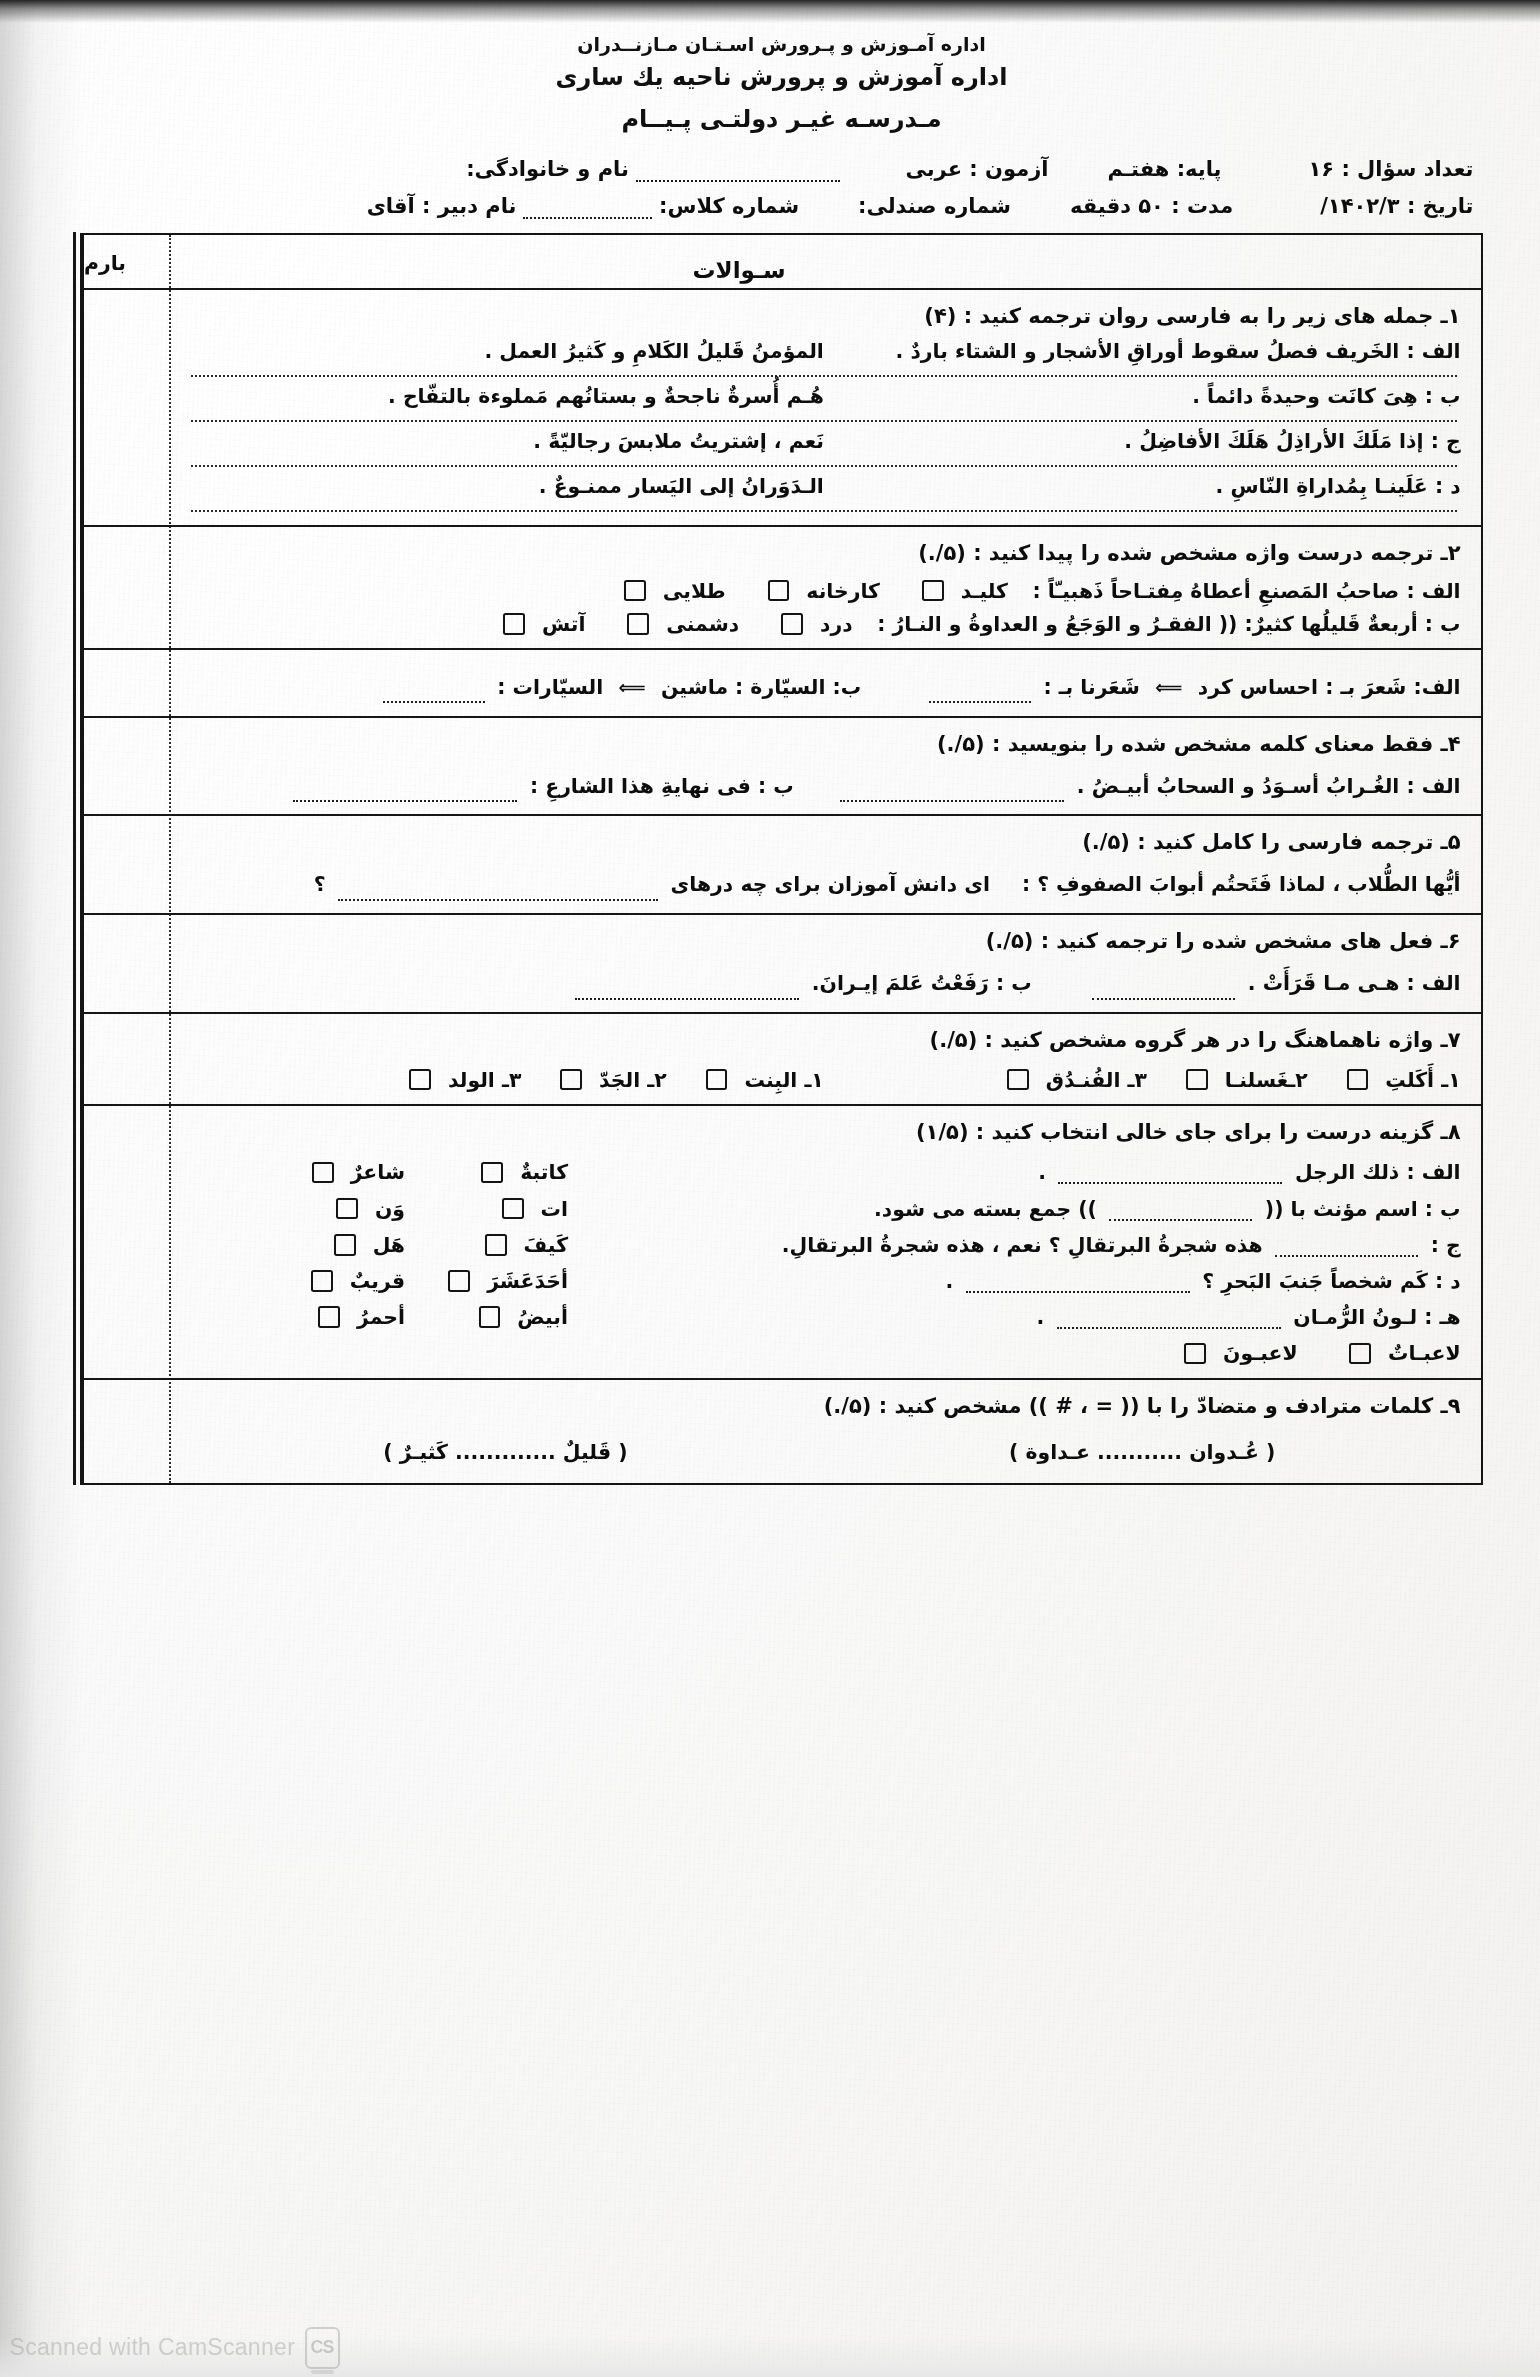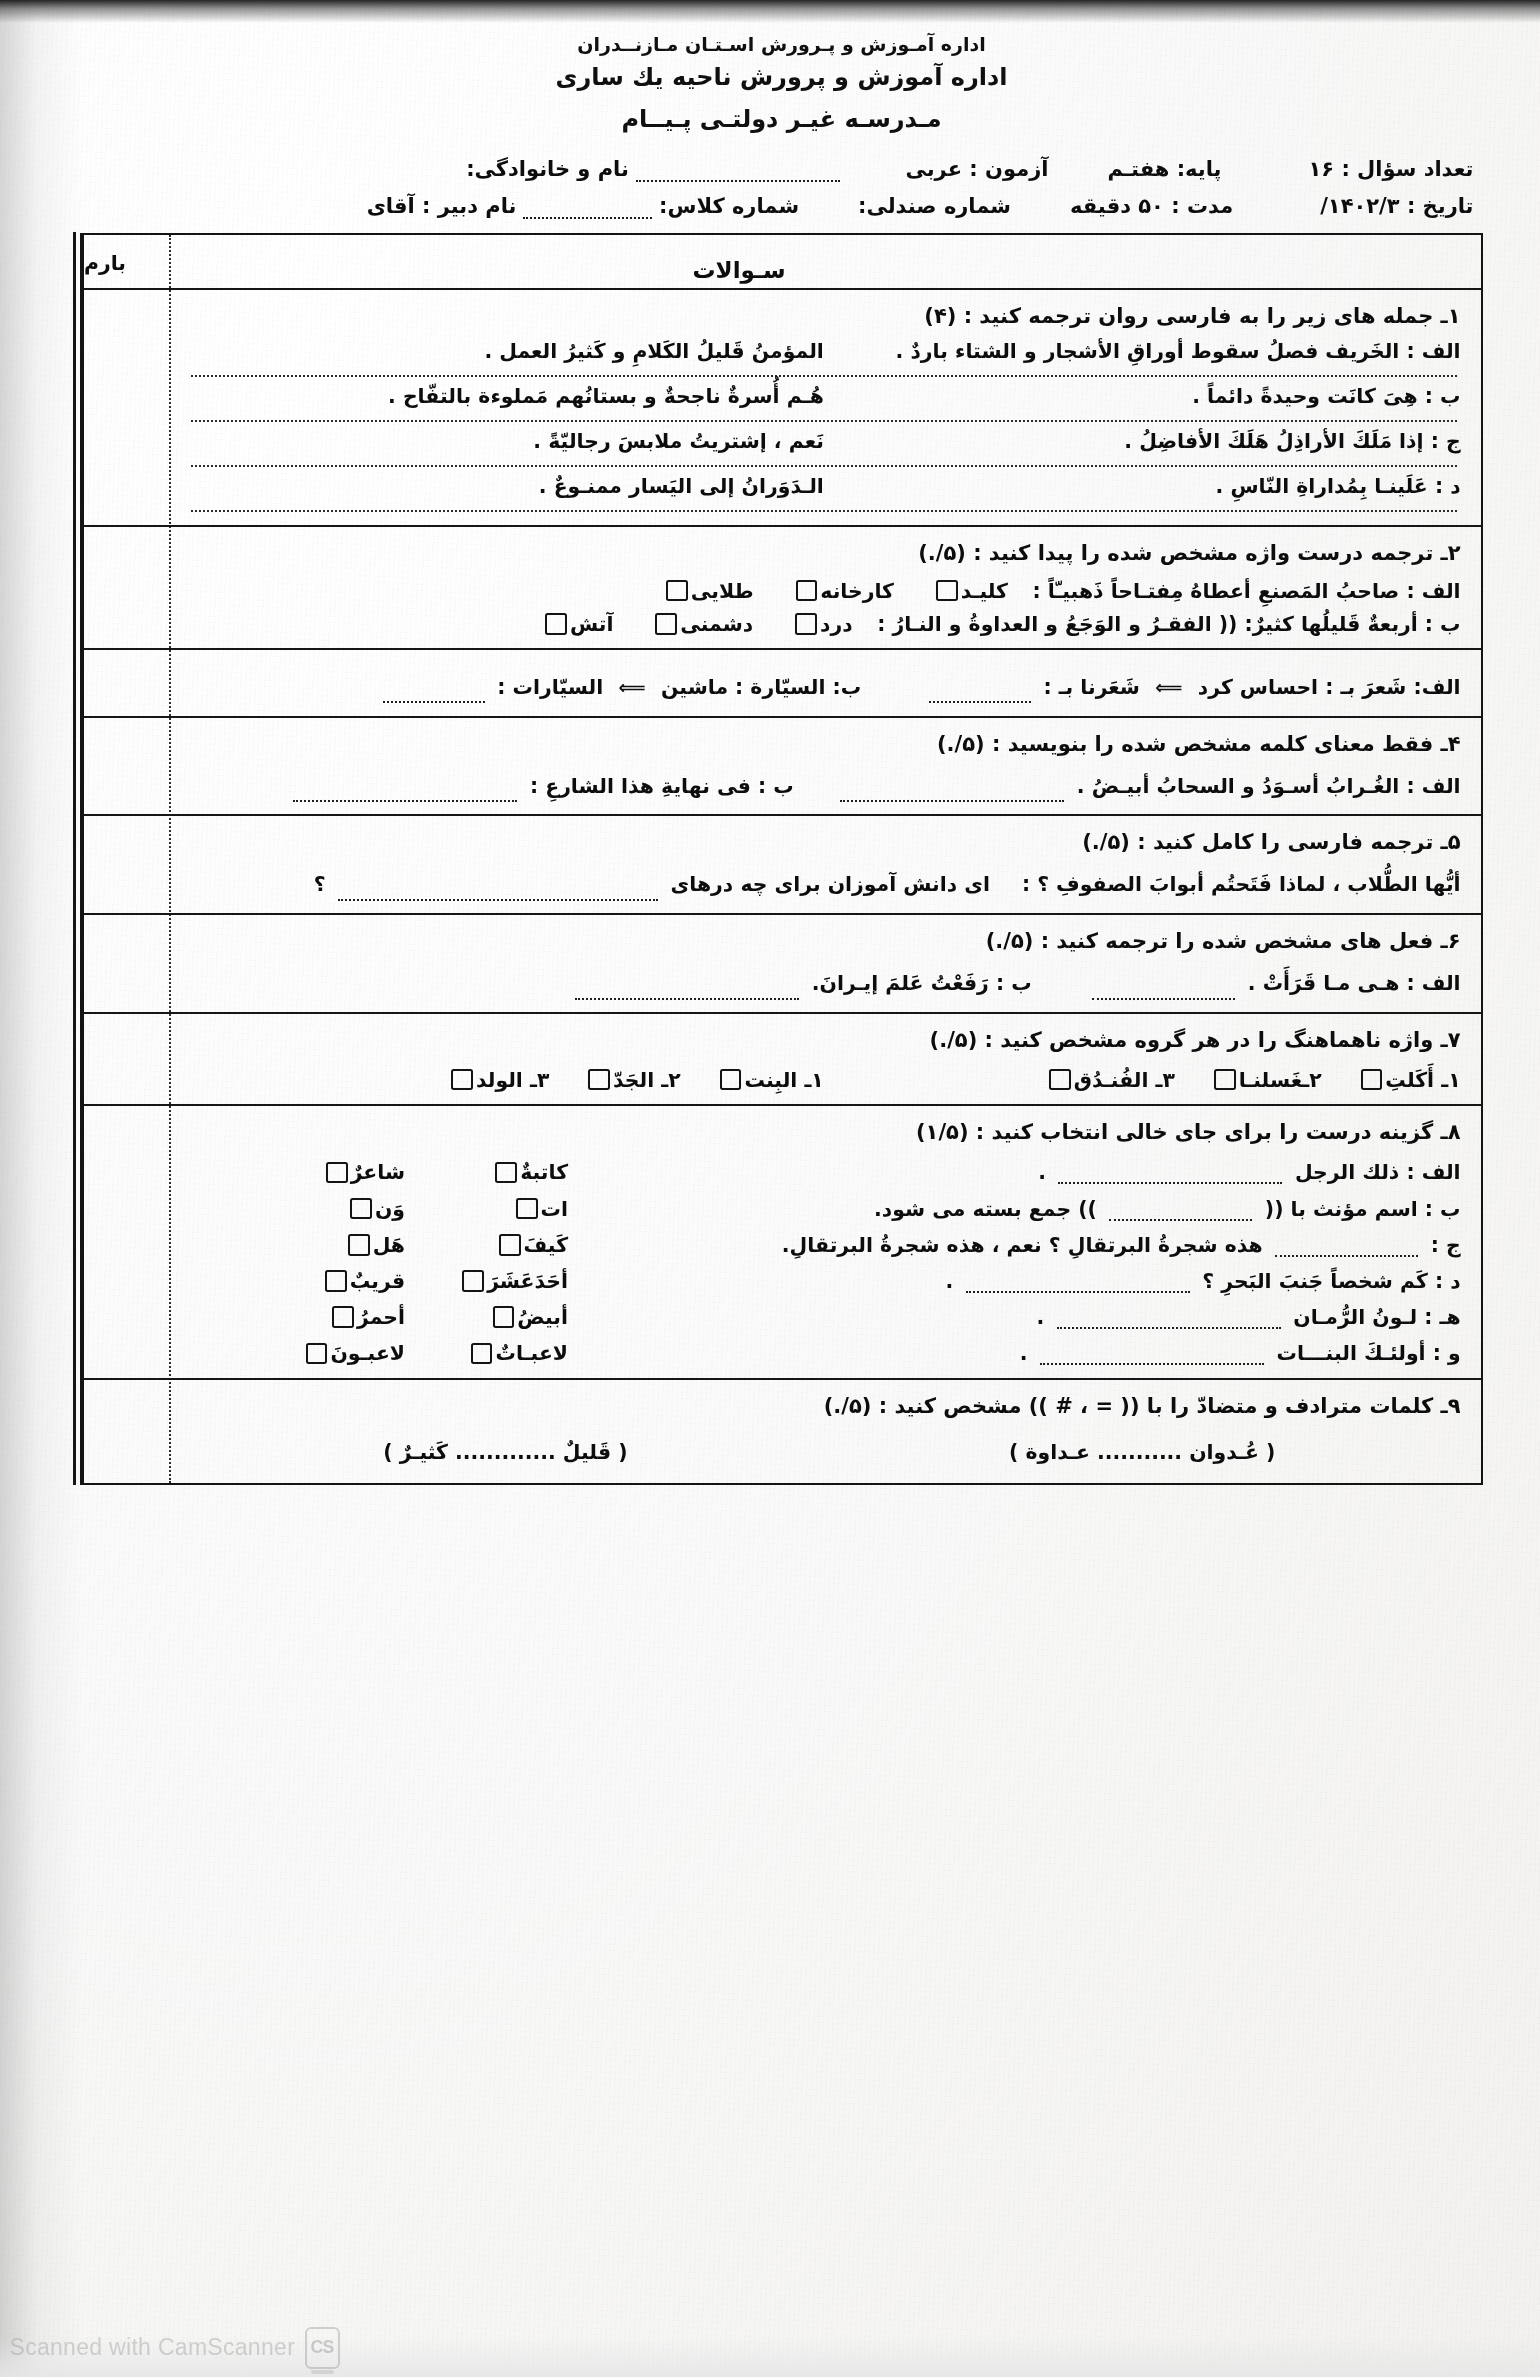--- a/index.html
+++ b/index.html
@@ -187,21 +187,21 @@
     font-size:20.4px;
     font-weight:bold;
     gap:0;
     margin-top:9.5px;
     flex-wrap:nowrap;
   }
   .optline .stem{flex:0 0 auto;margin-left:24.5px;}
   .opt{
     display:inline-flex;
     align-items:center;
-    gap:3px;
+    gap:17px;
     margin-left:42px;
     white-space:nowrap;
   }
   .opt:last-child{margin-left:0;}
   .cb{
     display:inline-block;
     width:17.7px;height:17.7px;
     border:2.7px solid #141414;
     border-radius:2.7px;
     flex:0 0 auto;
@@ -565,25 +565,20 @@
               <span class="cb"></span>
             </span>
             <span class="opt">
               <span>أحمرُ</span>
               <span class="cb"></span>
             </span>
           </span>
         </div>
 
         <div class="q8row">
-          <span class="stem">
-            <span>و : أولئـكَ البنـــات</span>
-            <span class="blank w-md"></span>
-            <span>.</span>
-          </span>
           <span class="choices">
             <span class="opt">
               <span>لاعبـاتٌ</span>
               <span class="cb"></span>
             </span>
             <span class="opt">
               <span>لاعبـونَ</span>
               <span class="cb"></span>
             </span>
           </span>

